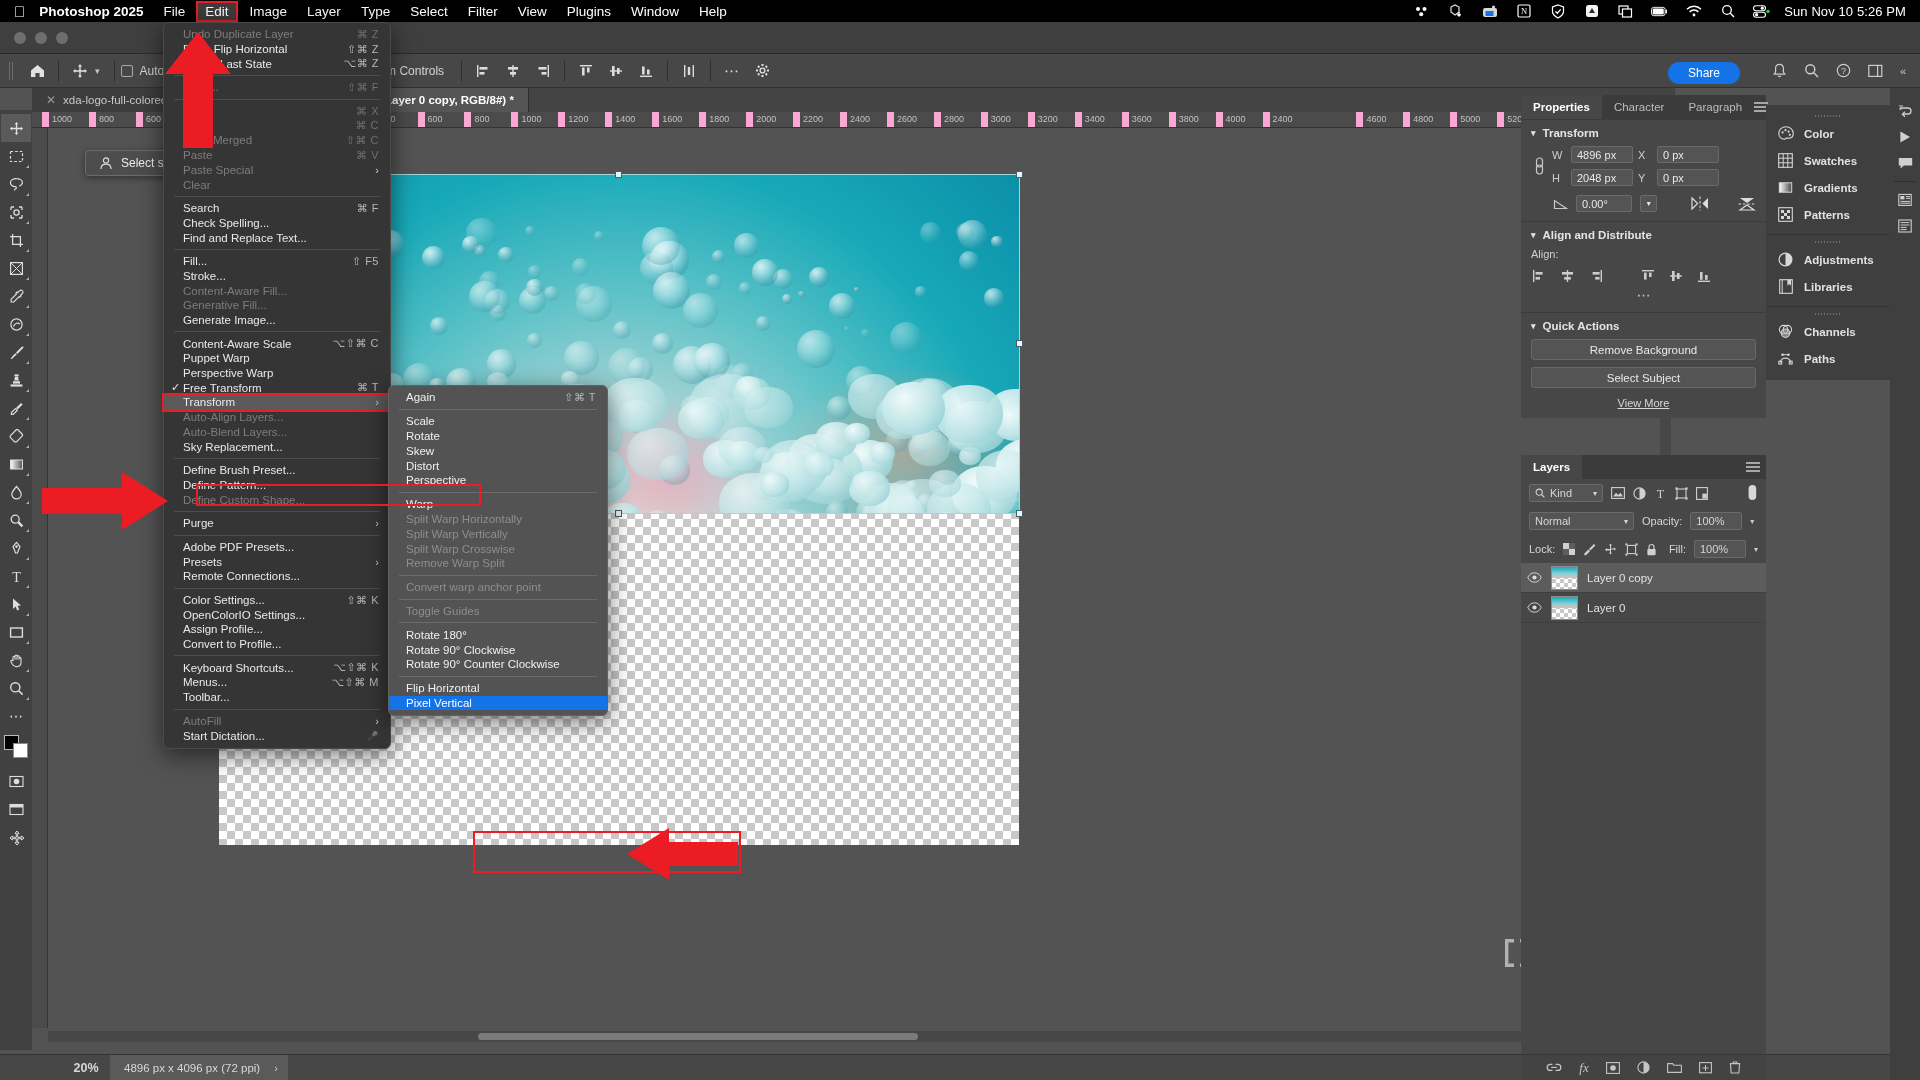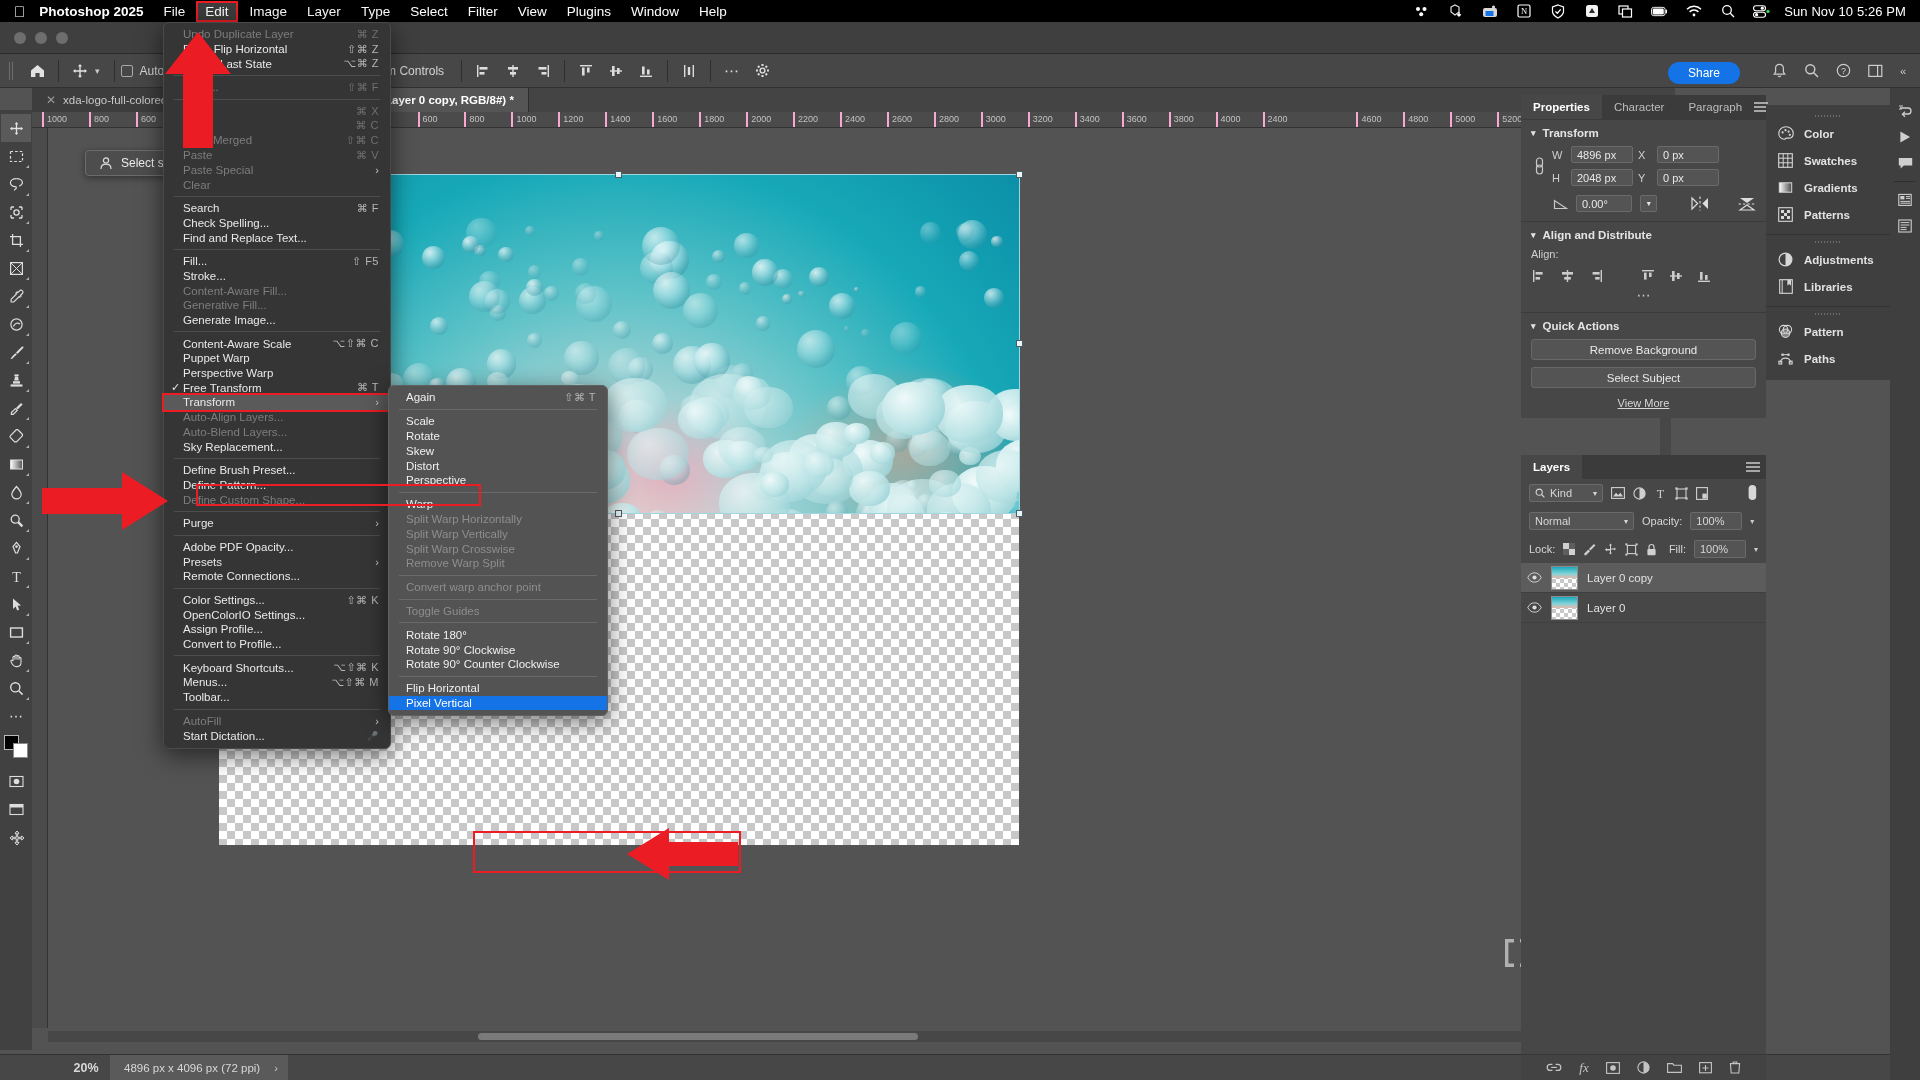--- a/index.html
+++ b/index.html
@@ -60,21 +60,21 @@
   
   .doctabs { position:absolute; top:88px; left:32px; right:245px; height:24px; background:#444; display:flex; }
   .doctab { display:flex; align-items:center; gap:7px; padding:0 14px; height:24px; font-size:11.5px;
             color:#c9c9c9; background:#3d3d3d; border-right:1px solid #2e2e2e; }
   .doctab.active { background:#555; color:#fff; font-weight:bold; }
   .doctab .x { font-size:12px; color:#9a9a9a; }
 
   
   .rulerTop { position:absolute; top:112px; left:32px; right:245px; height:16px; background:#4b4b4b;
               border-bottom:1px solid #333; overflow:hidden; }
-  .rulerTop .tk { position:absolute; top:0; height:16px; border-left:2px solid #f9a8d4;text-decoration:underline; }
+  .rulerTop .tk { position:absolute; top:0; height:16px; border-left:7px solid #f9a8d4;text-decoration:underline; }
   .rulerTop .tk span { position:absolute; left:3px; top:2px; font-size:9px; color:#c2c2c2; white-space:nowrap; }
   .rulerLeft { position:absolute; top:128px; left:32px; width:16px; bottom:52px; background:#4b4b4b;
                border-right:1px solid #333; }
 
   
   .canvasarea { position:absolute; top:128px; left:48px; right:245px; bottom:52px; background:#535353; overflow:hidden; }
   .artboard { position:absolute; left:171px; top:47px; width:800px; height:670px;
     background-image:
       linear-gradient(45deg,#c8c8c8 25%,transparent 25%,transparent 75%,#c8c8c8 75%),
       linear-gradient(45deg,#c8c8c8 25%,#fff 25%,#fff 75%,#c8c8c8 75%);
@@ -1345,21 +1345,21 @@
     <div class="grp">
       <div class="gdots"></div>
       <div class="pi">
         <span class="pic">
           <svg width="15" height="15" viewBox="0 0 15 15">
             <circle cx="5.6" cy="5.6" r="4.2" fill="none" stroke="#d7d7d7" stroke-width="1.1"></circle>
             <circle cx="9.4" cy="5.6" r="4.2" fill="none" stroke="#d7d7d7" stroke-width="1.1"></circle>
             <circle cx="7.5" cy="9.2" r="4.2" fill="#bbb" fill-opacity=".55" stroke="#d7d7d7" stroke-width="1.1"></circle>
           </svg>
         </span>
-        <span>Pattern</span>
+        <span>Channels</span>
       </div>
       <div class="pi">
         <span class="pic">
           <svg width="15" height="15" viewBox="0 0 15 15">
             <path d="M2.4 11.6 C2.4 5.6 12.6 5.6 12.6 11.6" fill="none" stroke="#d7d7d7" stroke-width="1.1"></path>
             <rect x="0.9" y="10.2" width="2.8" height="2.8" fill="none" stroke="#d7d7d7" stroke-width="1.1"></rect>
             <rect x="11.3" y="10.2" width="2.8" height="2.8" fill="none" stroke="#d7d7d7" stroke-width="1.1"></rect>
             <rect x="3.4" y="2.6" width="2.2" height="2.2" fill="#d7d7d7"></rect>
             <rect x="9.4" y="2.6" width="2.2" height="2.2" fill="#d7d7d7"></rect>
             <path d="M4.5 3.7 h6" stroke="#d7d7d7" stroke-width="1"></path>
@@ -1512,21 +1512,21 @@
     <div class="mitem dis">
       <span class="t">Define Custom Shape...</span>
     </div>
     <div class="msep"></div>
     <div class="mitem">
       <span class="t">Purge</span>
       <span class="chev">›</span>
     </div>
     <div class="msep"></div>
     <div class="mitem">
-      <span class="t">Adobe PDF Opacity...</span>
+      <span class="t">Adobe PDF Presets...</span>
     </div>
     <div class="mitem">
       <span class="t">Presets</span>
       <span class="chev">›</span>
     </div>
     <div class="mitem">
       <span class="t">Remote Connections...</span>
     </div>
     <div class="msep"></div>
     <div class="mitem">

